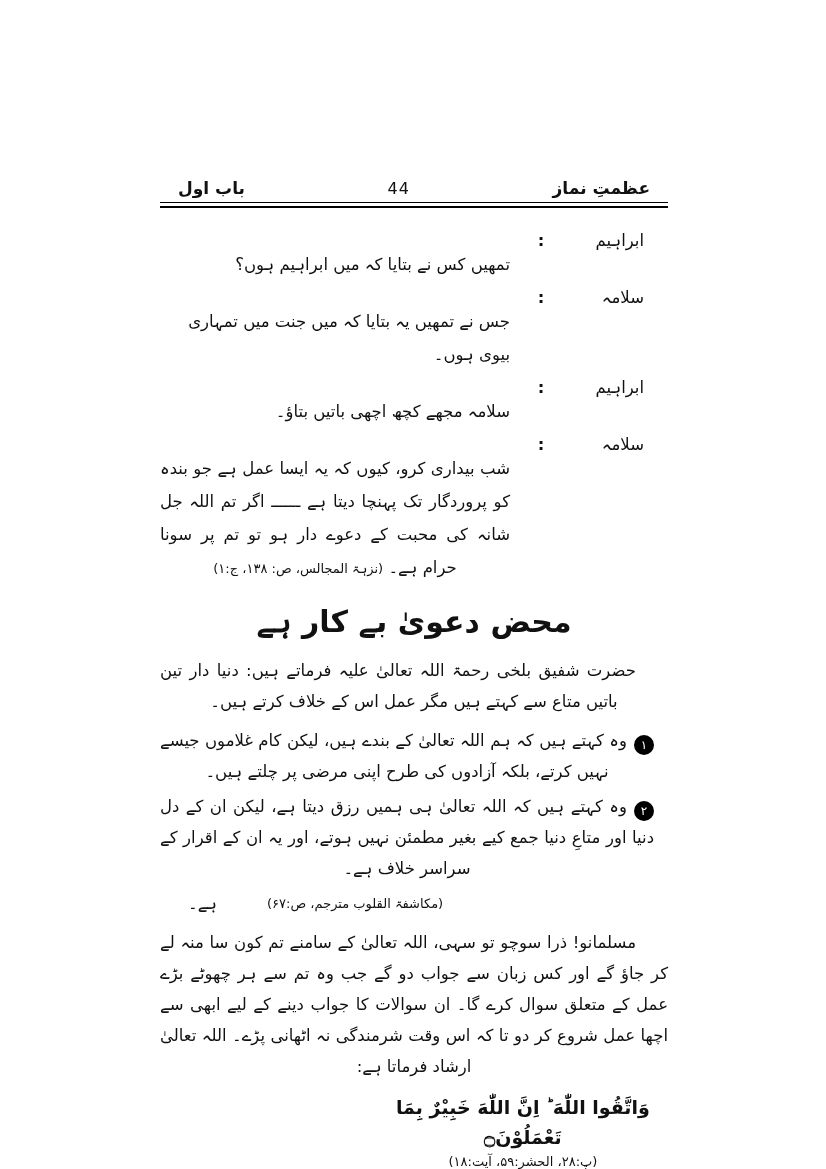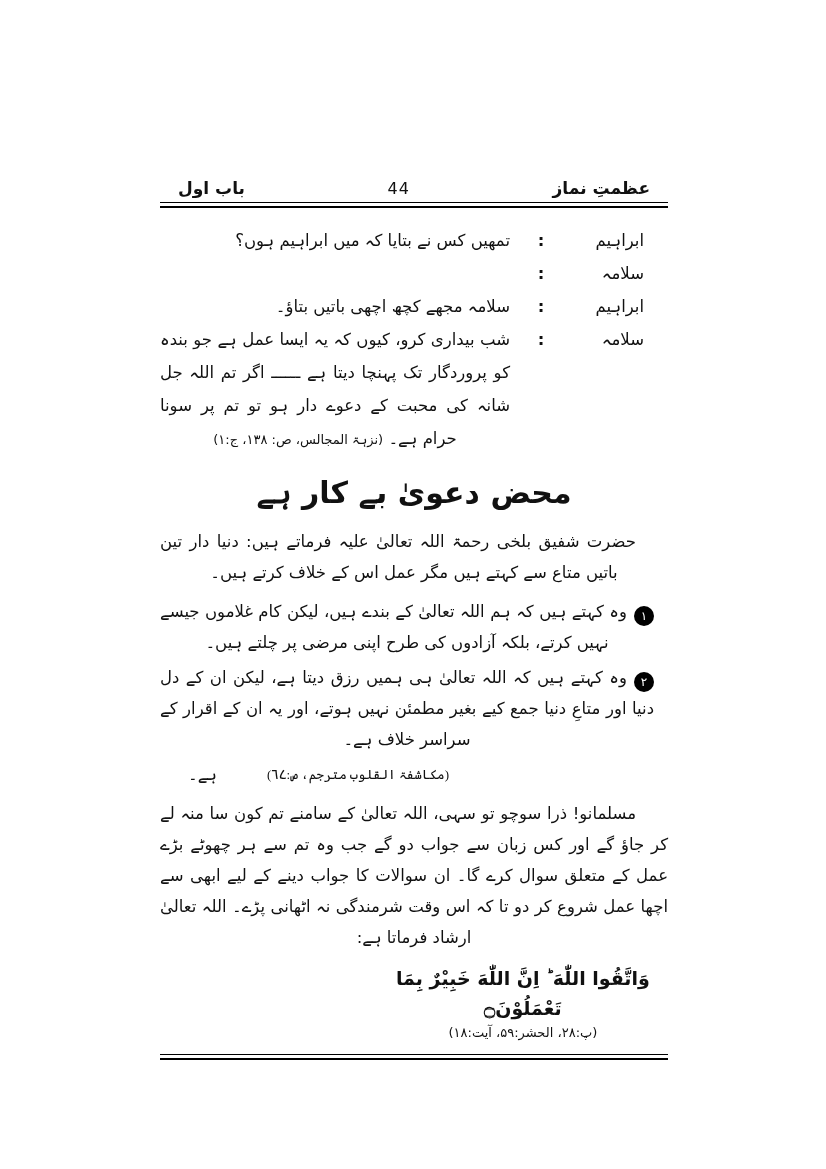--- a/index.html
+++ b/index.html
@@ -20,21 +20,21 @@
   }
   .header .pageno{font-weight:normal;font-size:16px;letter-spacing:1px;direction:ltr;}
   .double-rule{
     border-top:1.2px solid #000;border-bottom:2.2px solid #000;height:3px;width:100%;
   }
   
   .dialogue{margin-top:16px;font-size:16.5px;line-height:33px;}
   .drow{display:flex;align-items:flex-start;}
   .speaker{width:96px;flex:none;text-align:right;padding-right:24px;box-sizing:border-box;}
   .colon{width:62px;flex:none;text-align:center;font-weight:bold;}
-  .speech{flex:1;text-align:right;}
+  .speech{flex:1;text-align:right;margin-top:24px;}
   .speech.multi{text-align:justify;text-align-last:center;}
   .inline-ref{font-size:13px;}
   
   .heading{
     text-align:center;font-size:30px;font-weight:bold;margin:14px 0 10px 0;line-height:46px;
   }
   .para{
     font-size:16.5px;line-height:31px;text-align:justify;text-align-last:center;
     text-indent:32px;margin:0;
   }
@@ -43,21 +43,21 @@
     font-size:16.5px;line-height:31px;text-align:justify;text-align-last:center;
     margin:2px 0 4px 0;padding-right:14px;
   }
   .num-circle{
     display:inline-flex;align-items:center;justify-content:center;
     width:20px;height:20px;border-radius:50%;background:#000;color:#fff;
     font-size:12px;line-height:20px;vertical-align:-3px;margin-left:7px;
   }
   .point3-lastline{
     display:flex;direction:ltr;align-items:flex-start;
-    font-size:16.5px;line-height:31px;padding-left:28px;font-family:Liberation Serif, serif;
+    font-size:16.5px;line-height:31px;padding-left:28px;
   }
   .point3-lastline .ref{font-size:13px;margin-left:50px;}
   .exhort{margin-top:8px;}
   
   .verse-block{
     display:flex;justify-content:space-between;align-items:center;
     margin-top:10px;padding:0 12px;
   }
   .verse-col{width:55%;text-align:center;}
   .verse-arabic{font-size:19px;font-weight:bold;line-height:30px;}
@@ -80,20 +80,21 @@
 
     <div class="dialogue">
       <div class="drow">
         <span class="speaker">ابراہیم</span>
         <span class="colon">:</span>
         <span class="speech">تمھیں کس نے بتایا کہ میں ابراہیم ہوں؟</span>
       </div>
       <div class="drow">
         <span class="speaker">سلامہ</span>
         <span class="colon">:</span>
+        <span class="speech">جس نے تمھیں یہ بتایا کہ میں جنت میں تمہاری بیوی ہوں۔</span>
       </div>
       <div class="drow">
         <span class="speaker">ابراہیم</span>
         <span class="colon">:</span>
         <span class="speech">سلامہ مجھے کچھ اچھی باتیں بتاؤ۔</span>
       </div>
       <div class="drow">
         <span class="speaker">سلامہ</span>
         <span class="colon">:</span>
         <span class="speech multi"><span>شب بیداری کرو، کیوں کہ یہ ایسا عمل ہے جو بندہ کو پروردگار تک پہنچا دیتا ہے ــــــ اگر تم اللہ جل شانہ کی محبت کے دعوے دار ہو تو تم پر سونا حرام ہے۔ </span><span class="inline-ref">(نزہۃ المجالس، ص: ۱۳۸، ج:۱)</span></span>

